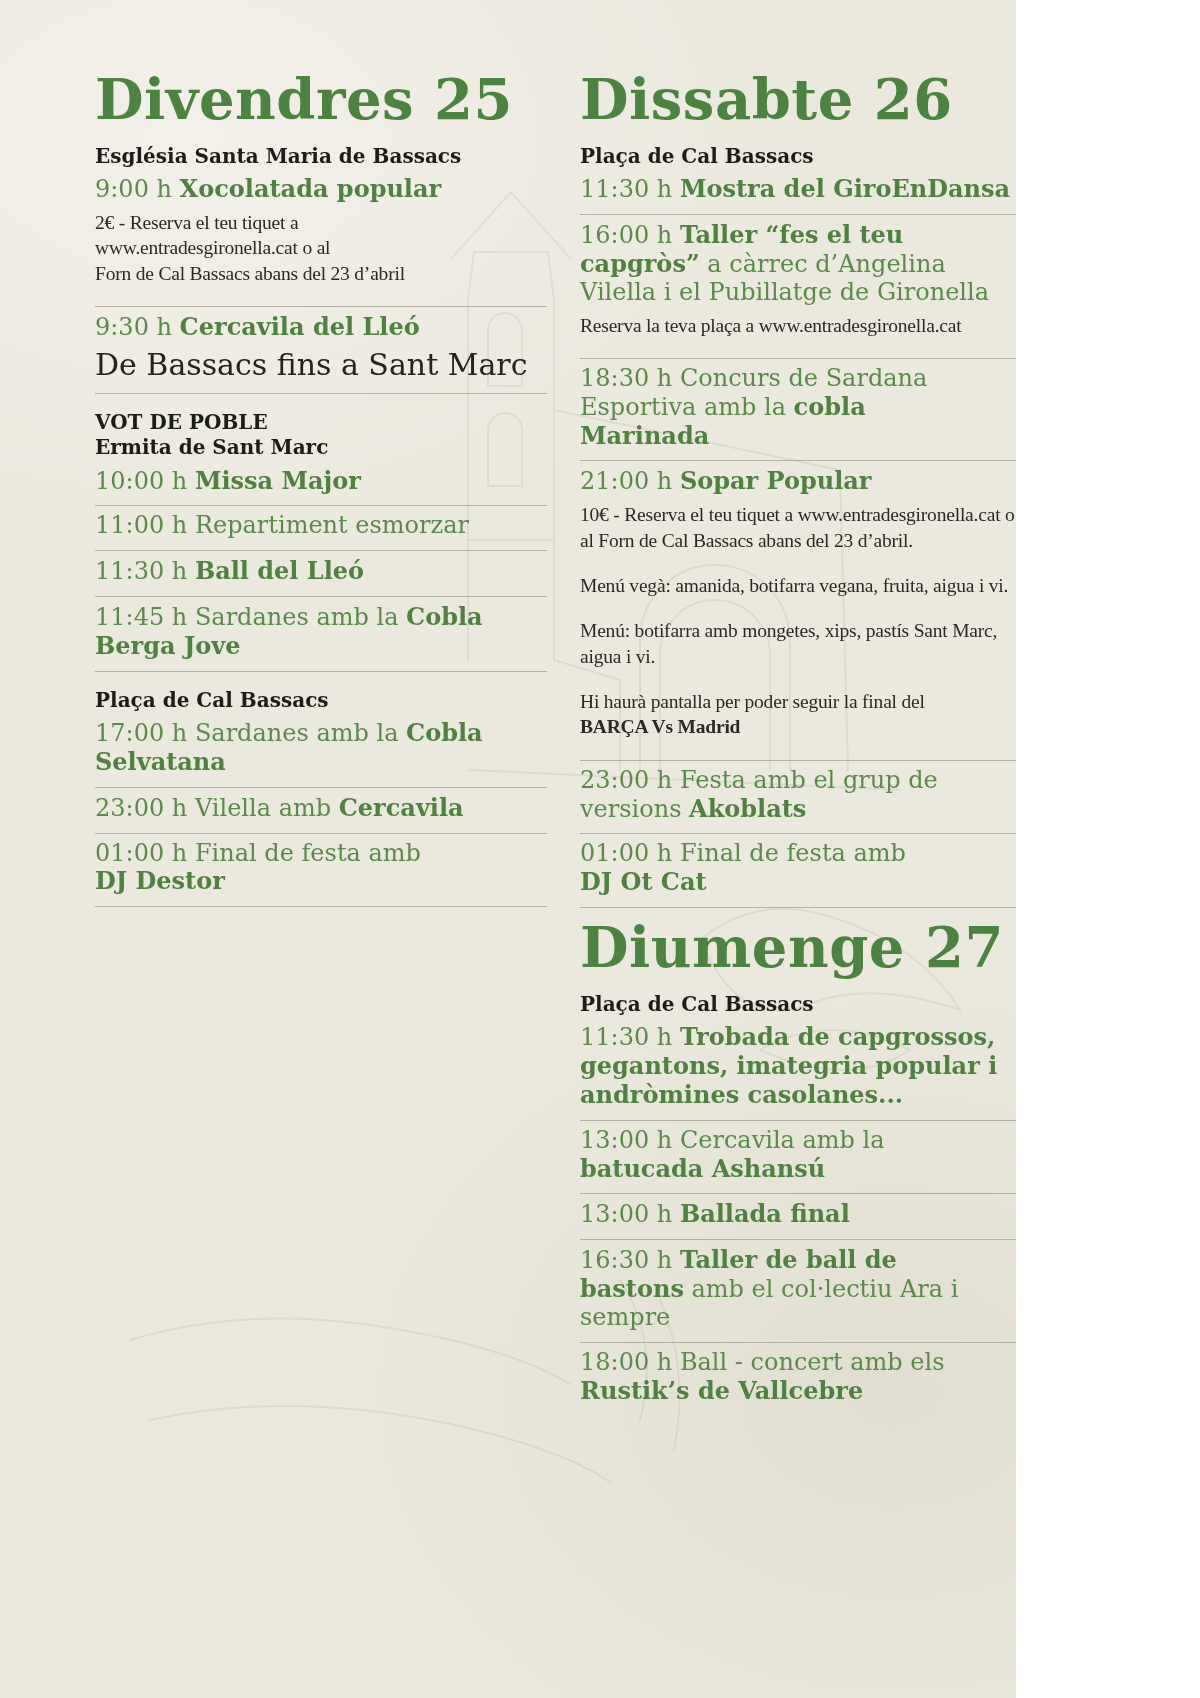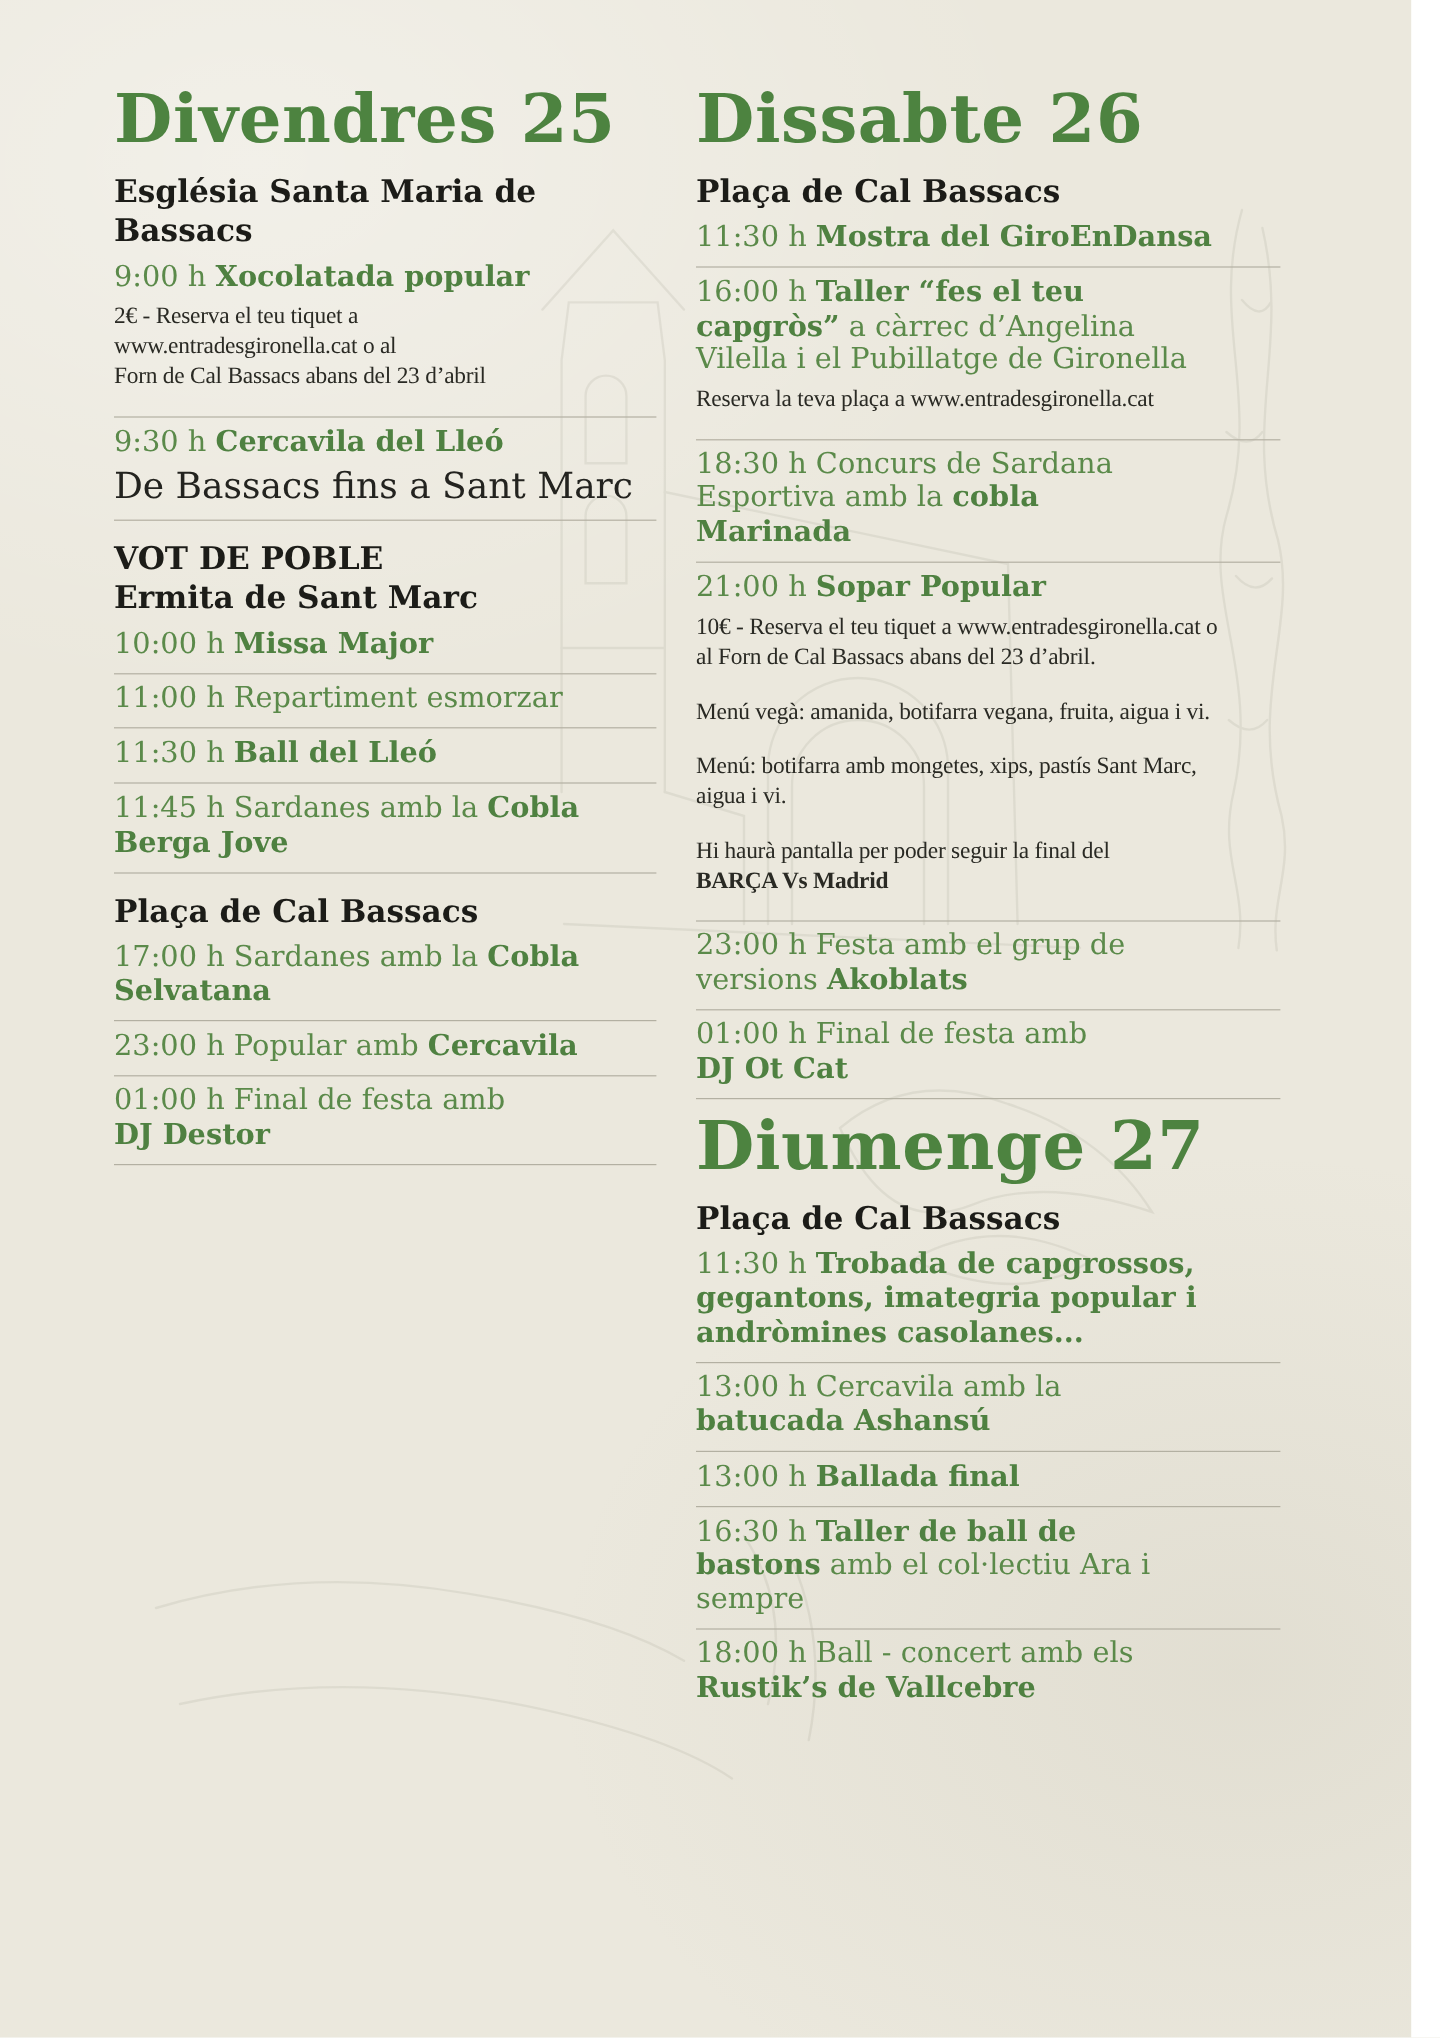--- a/index.html
+++ b/index.html
@@ -7,21 +7,21 @@
     --bg:#ebe8dd;
     --green-title:#4d8340;
     --green-event:#5b8a4a;
     --green-bold:#4f8141;
     --ink:#1c1c18;
     --note-ink:#2a2a24;
     --divider:#b3b0a2;
   }
   .page{
     position:relative;
-    width:1176px;height:1698px;
+    width:1016px;height:1698px;
     background:
       radial-gradient(1100px 750px at 18% 8%, rgba(255,255,255,.35), transparent 60%),
       radial-gradient(950px 720px at 88% 82%, rgba(175,170,150,.16), transparent 60%),
       var(--bg);
     overflow:hidden;
     font-family:"DejaVu Serif","Liberation Serif",serif;
   }
   .sketch{position:absolute;left:0;top:0;z-index:0;}
   .columns{
     position:absolute;left:95px;top:70px;z-index:1;
@@ -32,21 +32,21 @@
   .col-right{width:487px;}
   h1.title{
     font-size:56px;line-height:1.07;font-weight:bold;
     color:var(--green-title);
     letter-spacing:.5px;
     margin:0 0 14px 0;
   }
   h1.title + h2.venue{margin-top:10px;}
   .divider + h1.title{margin-top:10px;}
   h2.venue{
-    font-size:26px;line-height:1.27;font-weight:bold;
+    font-size:20px;line-height:1.27;font-weight:bold;
     color:var(--ink);
     margin:16px 0 6px 0;
     white-space:pre-line;
   }
   p.event{
     font-size:24px;line-height:1.16;
     color:var(--green-event);
     margin:6px 0 6px 0;
     white-space:pre-line;
   }
@@ -129,21 +129,21 @@
         <div class="divider"></div>
         <p class="event"><span class="time">11:30 h </span><span class="b">Ball del Lleó</span></p>
         <div class="divider"></div>
         <p class="event"><span class="time">11:45 h </span><span>Sardanes amb la </span><span class="b">Cobla
 Berga Jove</span></p>
         <div class="divider"></div>
         <h2 class="venue">Plaça de Cal Bassacs</h2>
         <p class="event"><span class="time">17:00 h </span><span>Sardanes amb la </span><span class="b">Cobla
 Selvatana</span></p>
         <div class="divider"></div>
-        <p class="event"><span class="time">23:00 h </span><span>Popular amb </span><span class="b">Cercavila</span></p>
+        <p class="event"><span class="time">23:00 h </span><span>Vilella amb </span><span class="b">Cercavila</span></p>
         <div class="divider"></div>
         <p class="event"><span class="time">01:00 h </span><span>Final de festa amb
 </span><span class="b">DJ Destor</span></p>
         <div class="divider"></div>
       </div>
       <div class="col col-right">
         <h1 class="title">Dissabte 26</h1>
         <h2 class="venue">Plaça de Cal Bassacs</h2>
         <p class="event"><span class="time">11:30 h </span><span class="b">Mostra del GiroEnDansa</span></p>
         <div class="divider"></div>

